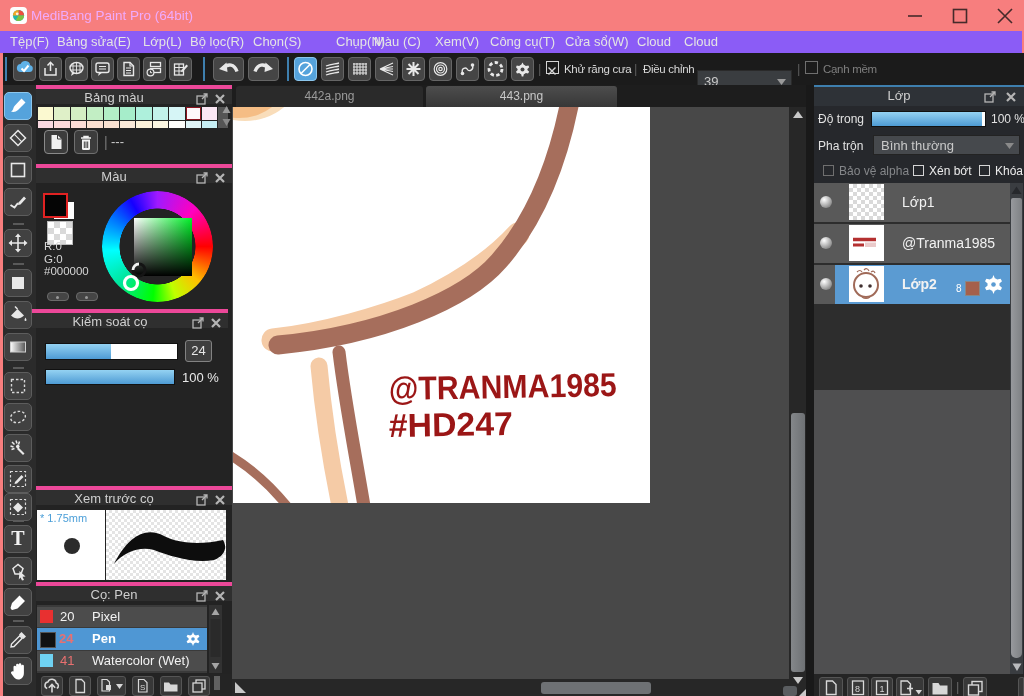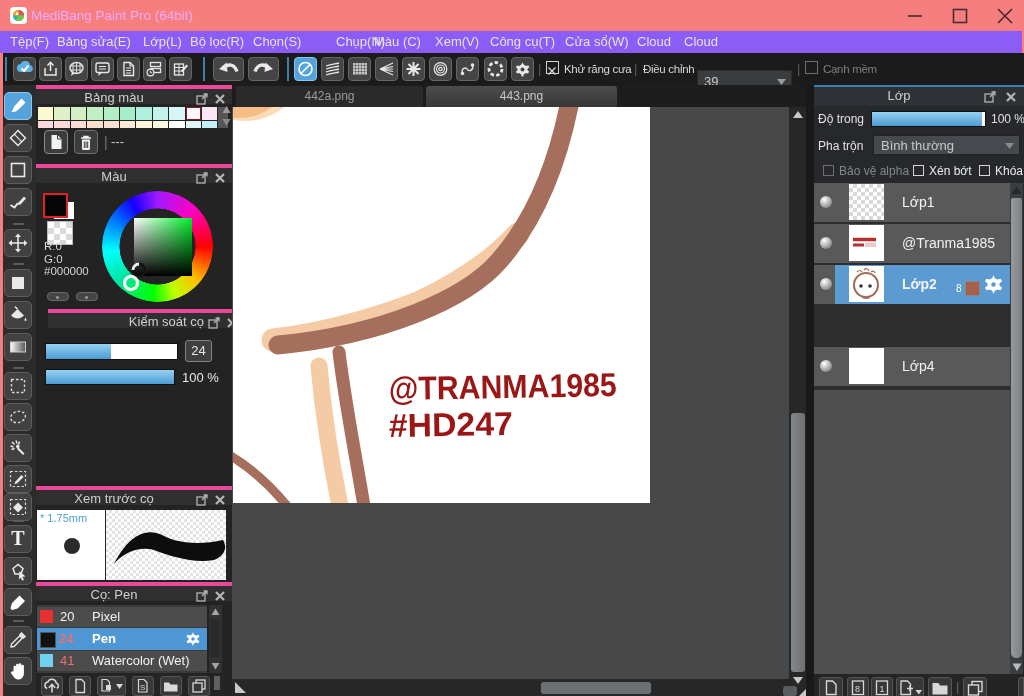--- a/index.html
+++ b/index.html
@@ -327,21 +327,21 @@
     <path d="M13 12 A6 6 0 0 1 19 6" fill="none" stroke="#f2f2f2" stroke-width="2.8"></path>
     <circle cx="11" cy="25" r="6.5" fill="none" stroke="#fff" stroke-width="3.2"></circle>
   </svg>
 <div class="abs" style="left:47px;top:292px;width:22px;height:9px;background:#454545;border:1px solid #6a6a6a;border-radius:4px;box-sizing:border-box;">
     <div style="position:absolute;left:8px;top:2.5px;width:3px;height:3px;background:#9a9a9a;border-radius:50%;"></div>
   </div>
 <div class="abs" style="left:76px;top:292px;width:22px;height:9px;background:#454545;border:1px solid #6a6a6a;border-radius:4px;box-sizing:border-box;">
     <div style="position:absolute;left:8px;top:2.5px;width:3px;height:3px;background:#9a9a9a;border-radius:50%;"></div>
   </div>
 
-<div class="abs phead" style="left:48px;top:309px;text-align:right;">Kiểm soát cọ
+<div class="abs phead" style="left:32px;top:309px;">Kiểm soát cọ
 <svg style="position:absolute;right:24px;top:4px;" width="12" height="12">
       <rect x="1" y="3" width="8" height="8" fill="none" stroke="#b5b5b5" stroke-width="1.3"></rect>
       <path d="M6 6 L11 1 M7.5 1 H11 V4.5" stroke="#b5b5b5" stroke-width="1.3" fill="none"></path>
     </svg>
 <svg style="position:absolute;right:6px;top:4px;" width="12" height="12">
       <path d="M2 2 L10 10 M10 2 L2 10" stroke="#b5b5b5" stroke-width="2.2"></path>
     </svg>
 </div>
 <div class="abs" style="left:45px;top:343px;width:133px;height:17px;background:#fff;border:1px solid #111;box-sizing:border-box;">
     <div style="position:absolute;left:0;top:0;width:65px;height:15px;background:linear-gradient(to bottom,#94d2f2,#4e9bd4);"></div>
@@ -521,25 +521,20 @@
           <path d="M13 31 q4 3 8 0" stroke="#a06a58" stroke-width="1.2" fill="none"></path>
         </svg></div>
 <span class="abs llabel" style="font-weight:bold;">Lớp2</span>
 <span class="abs" style="left:142px;top:18px;color:#fff;font-size:10px;">8</span>
 <div class="abs" style="left:151px;top:16px;width:13px;height:13px;background:#a5604b;border:1px solid #888;"></div>
 <svg class="abs" style="left:169px;top:9px;" width="21" height="21">
         <path d="M10.5 1 L11.8 4.3 A6 6 0 0 1 14.2 5.6 L17.6 4.7 L19 7.2 L16.4 9.5 A6 6 0 0 1 16.4 11.5 L19 13.8 L17.6 16.3 L14.2 15.4 A6 6 0 0 1 11.8 16.7 L10.5 20 L9.2 16.7 A6 6 0 0 1 6.8 15.4 L3.4 16.3 L2 13.8 L4.6 11.5 A6 6 0 0 1 4.6 9.5 L2 7.2 L3.4 4.7 L6.8 5.6 A6 6 0 0 1 9.2 4.3 Z" fill="#fff"></path>
         <circle cx="10.5" cy="10.5" r="2.3" fill="#5b9bd2"></circle>
       </svg>
 </div>
-<div class="abs" style="left:0;top:164px;width:196px;height:39px;background:#595959;">
-<div class="leye abs"></div>
-<div class="abs lthumb" style="background:#fff;"></div>
-<span class="abs llabel">Lớp4</span>
-</div>
 </div>
 <div class="abs" style="left:814px;top:390px;width:196px;height:284px;background:#4f4f50;"></div>
 
 <div class="abs" style="left:1010px;top:183px;width:13px;height:491px;background:#3a3d41;"></div>
 <svg class="abs" style="left:1011px;top:186px;" width="11" height="9">
     <path d="M0.5 8 L5.5 0.5 L10.5 8 Z" fill="#26282c"></path>
   </svg>
 <div class="abs" style="left:1011px;top:198px;width:11px;height:460px;background:linear-gradient(to right,#97999d,#7e8184);border-radius:2px 2px 5px 5px;"></div>
 <svg class="abs" style="left:1012px;top:663px;" width="10" height="9">
     <path d="M0.5 0.5 L5 8 L9.5 0.5 Z" fill="#b8babd"></path>

